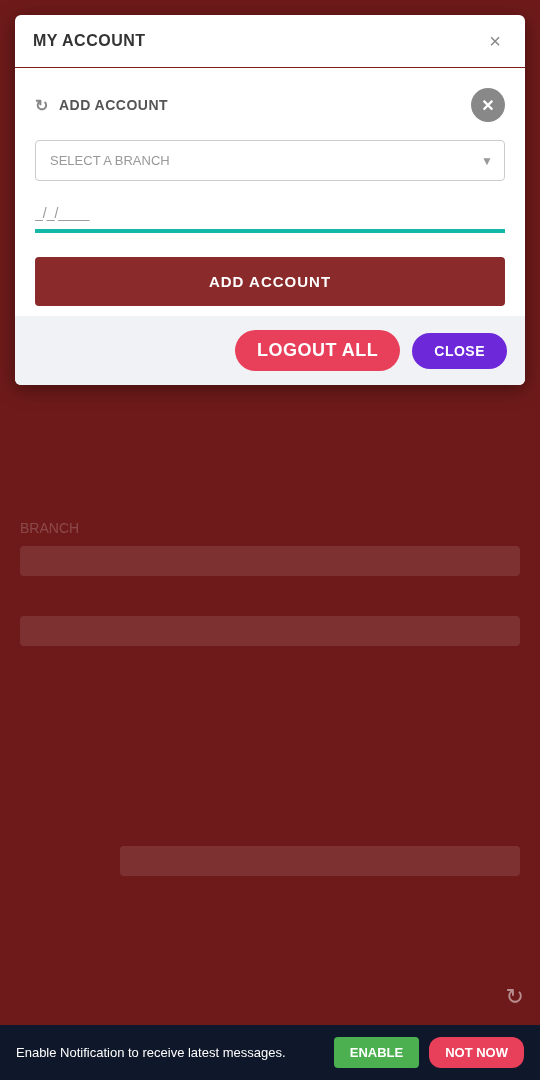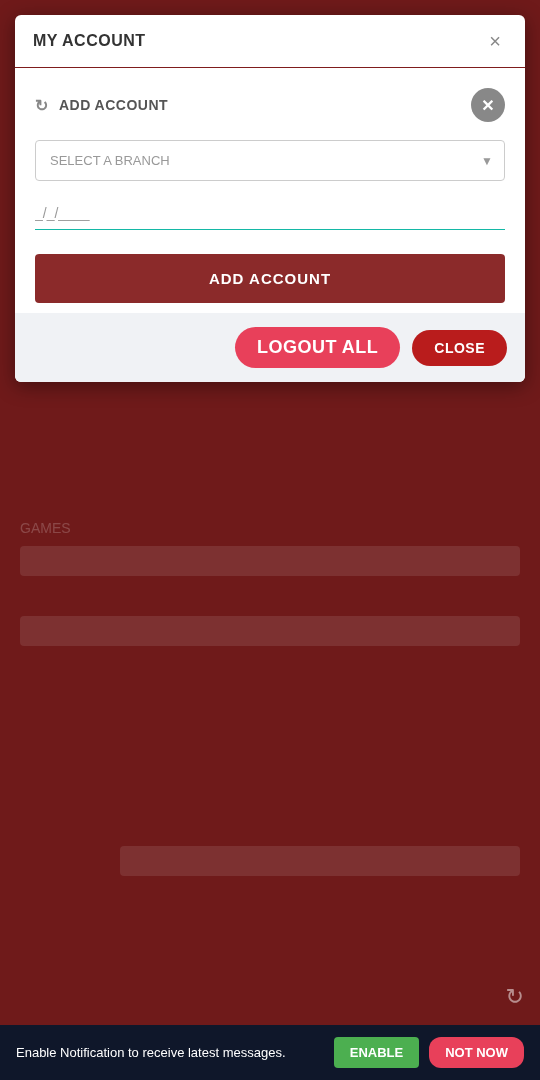--- a/index.html
+++ b/index.html
@@ -151,21 +151,21 @@
       transform: translateY(-50%);
       color: #999;
       pointer-events: none;
       font-size: 12px;
     }
 
     .date-input {
       width: 100%;
       padding: 8px 0;
       border: none;
-      border-bottom: 1px solid #14b8a6;
+      border-bottom: 4px solid #14b8a6;
       font-size: 14px;
       color: #999;
       outline: none;
       background: transparent;
     }
 
     .password-input {
       width: 100%;
       padding: 8px 0;
       border: none;
@@ -211,21 +211,21 @@
       border: none;
       border-radius: 30px;
       font-size: 18px;
       font-weight: bold;
       cursor: pointer;
       letter-spacing: 0.5px;
     }
 
     .close-btn {
       padding: 10px 22px;
-      background: #b91c1c;
+      background: #6d28d9;
       color: #fff;
       border: none;
       border-radius: 30px;
       font-size: 14px;
       font-weight: bold;
       cursor: pointer;
       letter-spacing: 0.5px;
     }
 
     
@@ -282,21 +282,21 @@
       color: rgba(255,255,255,0.5);
       font-size: 22px;
     }
   </style>
 </head>
 <body>
 
 <div class="bg-overlay"></div>
 
 <div class="bg-content">
-  <div class="bg-text">GAMES</div>
+  <div class="bg-text">BRANCH</div>
   <div class="bg-bar"></div>
   <div class="bg-bar" style="margin-top:40px;"></div>
   <div class="bg-bar" style="margin-top:200px;width:80%;margin-left:auto;"></div>
 </div>
 
 <div class="modal">
 
   <div class="modal-header">
     <span class="modal-title">MY ACCOUNT</span>
     <button class="modal-close-btn">×</button>

